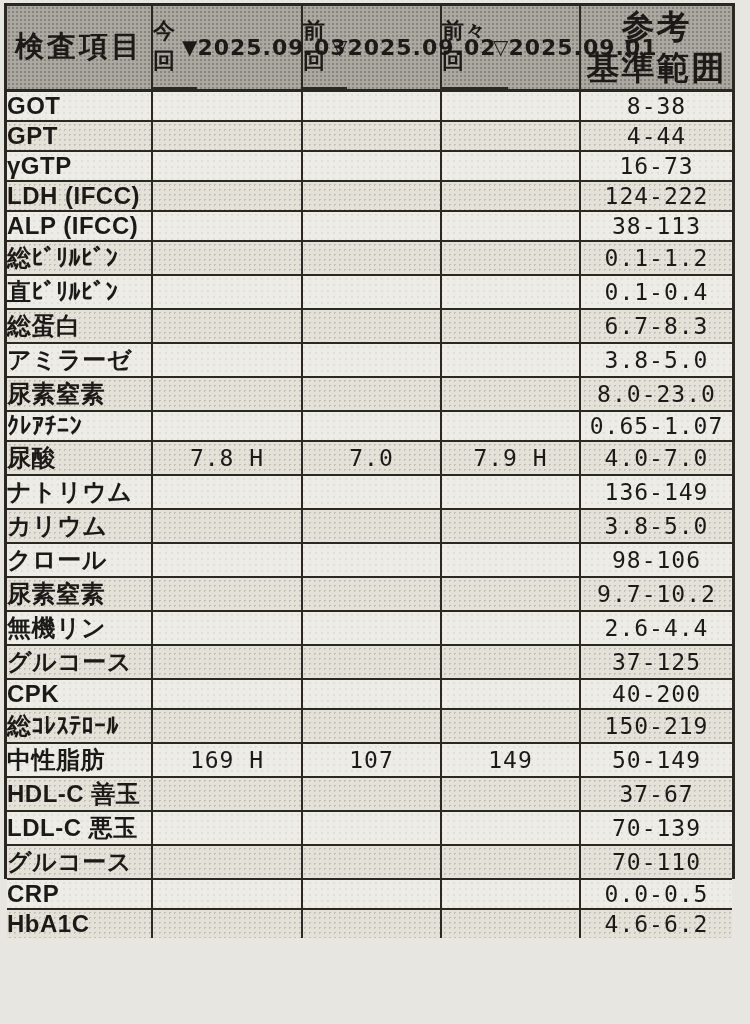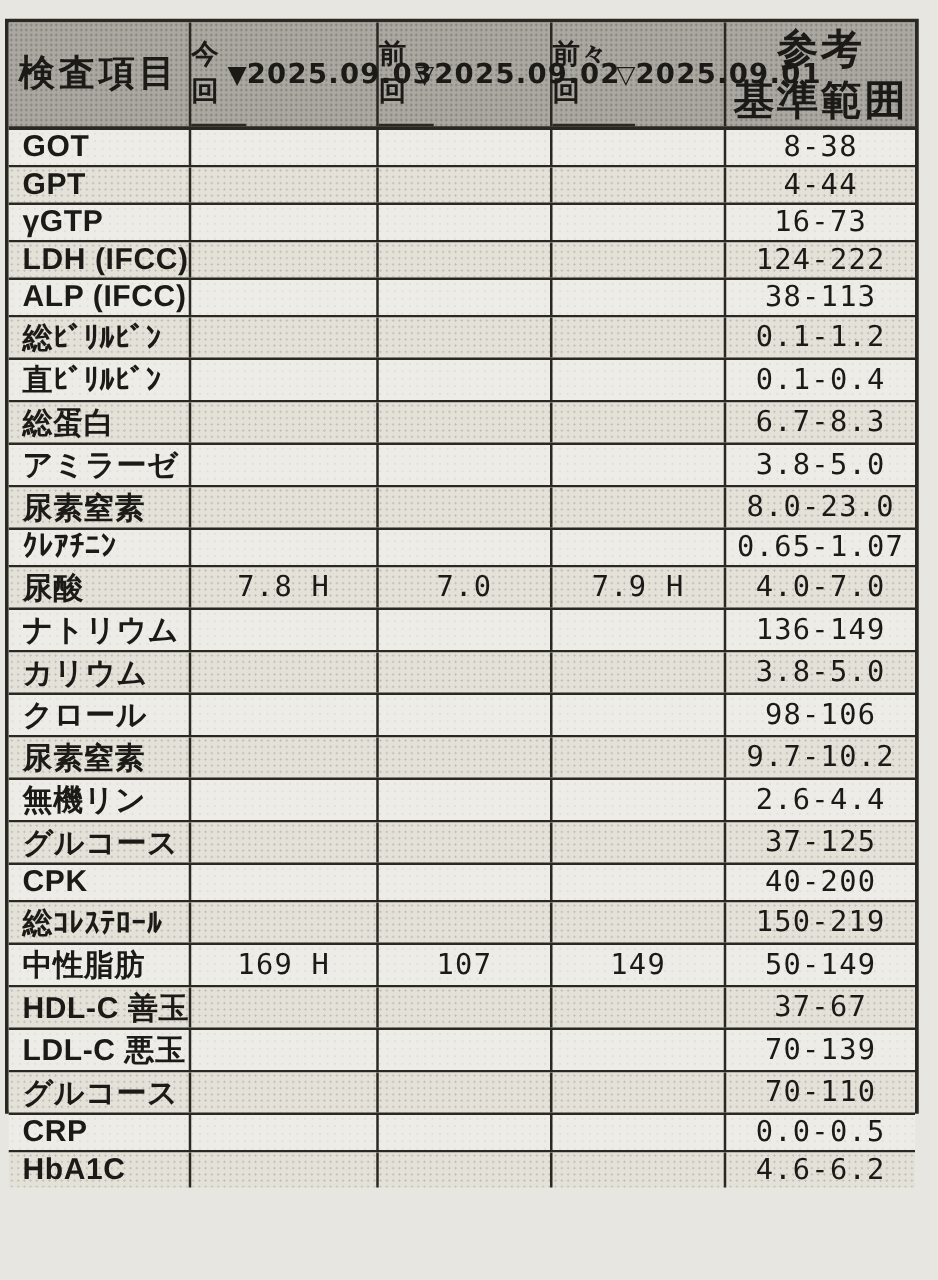--- a/index.html
+++ b/index.html
@@ -10,21 +10,20 @@
     color:#1c1a17;
     position:relative;
   }
   .table {
     position:absolute; left:4px; top:3px;
     width:731px; height:876px;
     box-sizing:border-box;
     border:3px solid #2b2823;
     display:flex; flex-direction:column;
     background:#ecebe5;
-    margin-top:12px;
   }
   
   .thead {
     flex:0 0 70px;
     display:grid;
     grid-template-columns:146px 150px 139px 139px 1fr;
     border-bottom:3px solid #2b2823;
     background-color:#aba8a2;
     background-image:radial-gradient(rgba(55,52,47,0.30) 1px, transparent 1px);
     background-size:4px 4px;
@@ -71,21 +70,21 @@
     background-color:#e4e1d9;
     background-image:radial-gradient(rgba(100,95,87,0.26) 1px, transparent 1px);
     background-size:5px 5px;
   }
   .cell {
     border-right:2px solid #2b2823; box-sizing:border-box;
     display:flex; align-items:center; overflow:hidden;
   }
   .cell:last-child { border-right:none; }
   .item-cell {
-    padding-left:11px;
+    padding-left:0;
     font-weight:bold; font-size:24px;
     white-space:nowrap; letter-spacing:0.5px;
   }
   .val-cell {
     justify-content:center;
     font-family:"DejaVu Sans Mono", monospace;
     font-size:23px; letter-spacing:1px;
     white-space:nowrap;
   }
 </style>

